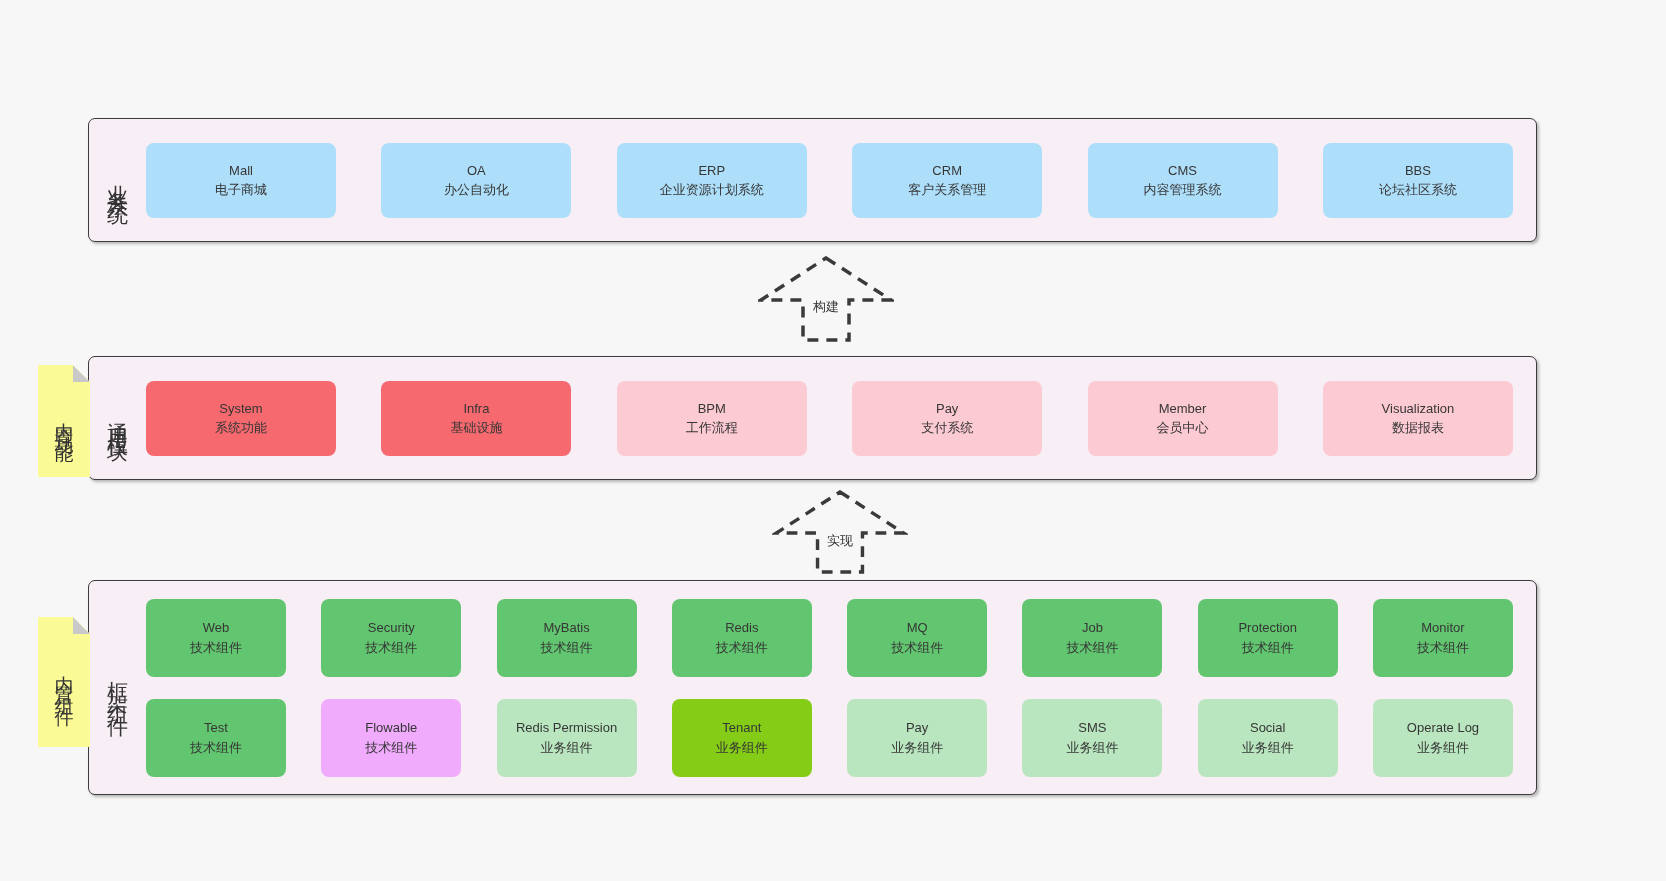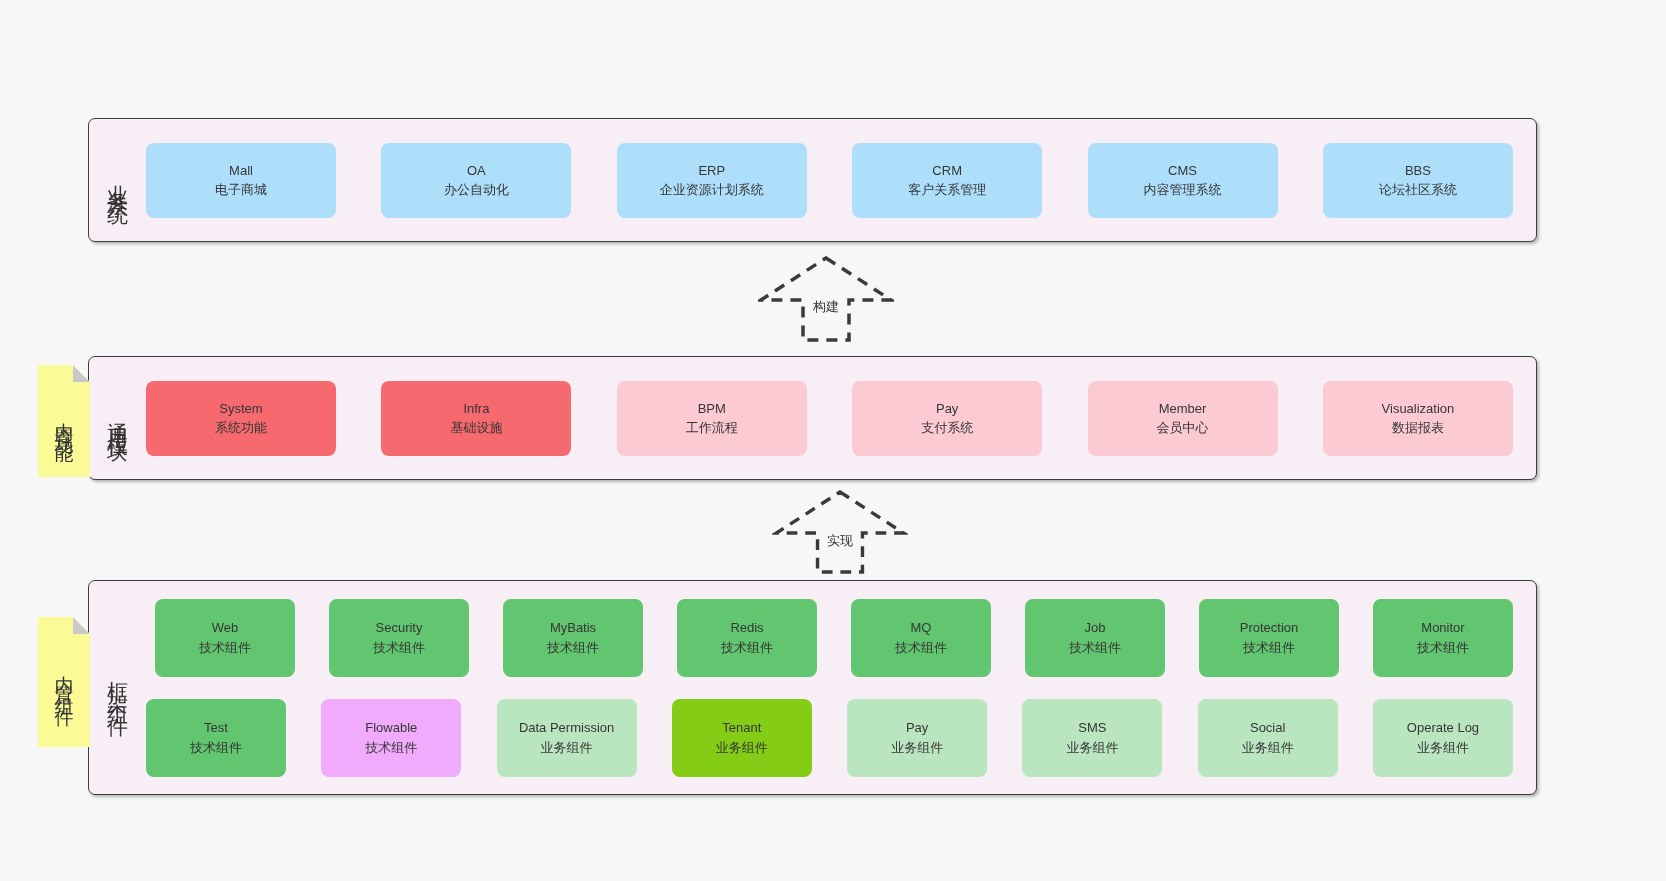--- a/index.html
+++ b/index.html
@@ -198,21 +198,21 @@
     </section>
     <div class="sticky sticky-1" style="background: rgb(250, 250, 150);">
       <span>内置功能</span>
     </div>
     <section class="panel panel-2">
       <div class="panel-label">
         <span>框架组件</span>
       </div>
       <div class="rows">
         <div class="row">
-          <div class="box" style="background: rgb(98, 197, 111); margin-left: 9px;">
+          <div class="box" style="background: rgb(98, 197, 111);">
             <div class="box-en">Web</div>
             <div class="box-zh">技术组件</div>
           </div>
           <div class="box" style="background: rgb(98, 197, 111);">
             <div class="box-en">Security</div>
             <div class="box-zh">技术组件</div>
           </div>
           <div class="box" style="background: rgb(98, 197, 111);">
             <div class="box-en">MyBatis</div>
             <div class="box-zh">技术组件</div>
@@ -241,21 +241,21 @@
         <div class="row">
           <div class="box" style="background: rgb(98, 197, 111);">
             <div class="box-en">Test</div>
             <div class="box-zh">技术组件</div>
           </div>
           <div class="box" style="background: #f0abfc;">
             <div class="box-en">Flowable</div>
             <div class="box-zh">技术组件</div>
           </div>
           <div class="box" style="background: rgb(185, 230, 191);">
-            <div class="box-en">Data Permission</div>
+            <div class="box-en">Redis Permission</div>
             <div class="box-zh">业务组件</div>
           </div>
           <div class="box" style="background: #84cc16;">
             <div class="box-en">Tenant</div>
             <div class="box-zh">业务组件</div>
           </div>
           <div class="box" style="background: rgb(185, 230, 191);">
             <div class="box-en">Pay</div>
             <div class="box-zh">业务组件</div>
           </div>

